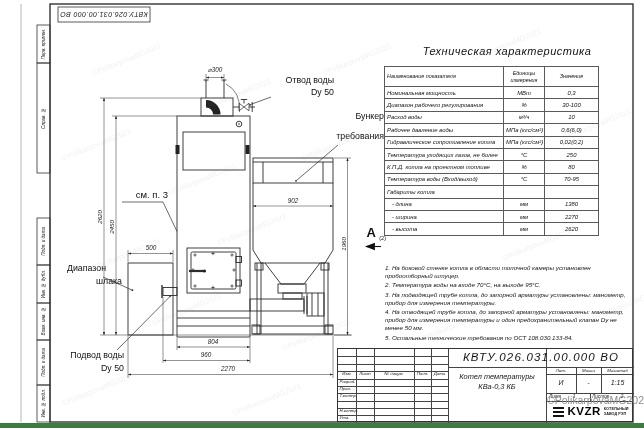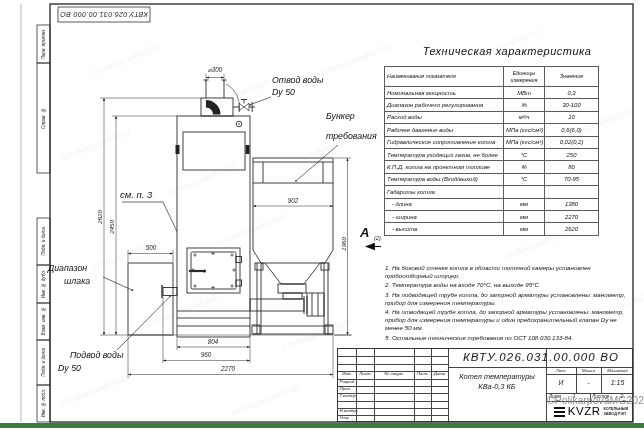--- a/index.html
+++ b/index.html
@@ -3,22 +3,22 @@
 <meta charset="utf-8">
 <style>
   html,body{margin:0;padding:0;}
   body{
     width:644px;height:430px;position:relative;overflow:hidden;
     background:#ffffff;
     font-family:"Liberation Sans",sans-serif;color:#1a1a1a;
   }
   .abs{position:absolute;}
   
-  .lbl{position:absolute;font-style:italic;font-size:8.8px;line-height:1;
-       text-align:left;white-space:nowrap;color:#101010;}
+  .lbl{position:absolute;font-size:8.8px;line-height:1;
+       text-align:right;white-space:nowrap;color:#101010;}
   .dim{position:absolute;font-style:italic;font-size:6.3px;line-height:1;
        text-align:center;white-space:nowrap;color:#1c1c1c;}
   .vwrap{position:absolute;display:flex;align-items:center;justify-content:center;}
   .vwrap span{writing-mode:vertical-rl;transform:rotate(180deg);
        font-style:italic;font-size:6.2px;color:#1c1c1c;white-space:nowrap;}
   .framecol{position:absolute;display:flex;align-items:center;justify-content:center;}
   .framecol span{writing-mode:vertical-rl;transform:rotate(180deg);
        font-style:italic;font-size:4.6px;color:#222;white-space:nowrap;}
   .stamp180{position:absolute;display:flex;align-items:center;justify-content:center;}
   .stamp180 span{transform:rotate(180deg);font-style:italic;font-size:7px;
@@ -43,21 +43,21 @@
   .tb .vl{position:absolute;top:0;width:0;border-left:1px solid #444;}
   .tb .hl{position:absolute;left:0;height:0;border-top:1px solid #444;}
   .tb span{position:absolute;font-style:italic;color:#161616;line-height:1;}
   .t4{font-size:4.4px;} .t5{font-size:4.7px;} .t7{font-size:7px;} .c{text-align:center;}
   .tb .desig{font-size:11.5px;letter-spacing:1.2px;}
   .tb .pname{font-size:7.4px;}
   .logo{position:absolute;left:212px;top:53px;width:82px;height:19px;
         display:flex;align-items:center;justify-content:center;gap:3px;}
   .logo .glyph{width:11px;height:11px;
         background:repeating-linear-gradient(0deg,#111 0 2px,#fff 2px 4px);}
-  .logo .kvzr{font-style:normal;font-weight:normal;font-size:11.5px;color:#000;
+  .logo .kvzr{font-style:normal;font-weight:bold;font-size:11.5px;color:#000;
         letter-spacing:.5px;position:static;}
   .logo .sub{display:flex;flex-direction:column;}
   .logo .sub span{position:static;font-style:normal;font-weight:bold;
         font-size:3.8px;color:#222;line-height:1.2;}
   
   .wm{position:absolute;color:#8a8a8a;opacity:.12;font-size:7.5px;
       transform:rotate(-22deg);white-space:nowrap;pointer-events:none;}
   .wm-main{position:absolute;left:547px;top:394px;color:#8f8f8f;font-size:10.5px;
       white-space:nowrap;pointer-events:none;}
   .greenbar{position:absolute;left:0;top:423px;width:644px;height:5px;background:#3c7d3f;}
@@ -249,21 +249,21 @@
 <span class="dim" style="left:192px;top:352px;width:28px">960</span>
 <span class="dim" style="left:212px;top:366px;width:32px">2270</span>
 
 <span class="lbl" style="left:272px;top:76px;width:62px">Отвод воды</span>
 <span class="lbl" style="left:272px;top:88px;width:62px">Dy 50</span>
 <span class="lbl" style="left:326px;top:112px;width:58px">Бункер</span>
 <span class="lbl" style="left:326px;top:132px;width:58px">требования</span>
 <span class="lbl" style="left:120px;top:190px;width:48px;font-size:9.5px">см. п. 3</span>
 <span class="lbl" style="left:48px;top:264px;width:58px">Диапазон</span>
 <span class="lbl" style="left:64px;top:277px;width:58px">шлака</span>
-<span class="lbl" style="left:70px;top:351px;width:66px">Подвод воды</span>
+<span class="lbl" style="left:58px;top:351px;width:66px">Подвод воды</span>
 <span class="lbl" style="left:58px;top:364px;width:66px">Dy 50</span>
 <span class="lbl" style="left:360px;top:226px;width:16px;font-size:13px;font-weight:bold">А</span>
 <span class="lbl" style="left:374px;top:236px;width:12px;font-size:5.5px">(2)</span>
 
 <div class="spec-title">Техническая характеристика</div>
 <table class="spec">
   <colgroup>
       <col style="width:119px">
       <col style="width:41px">
       <col style="width:54px">

